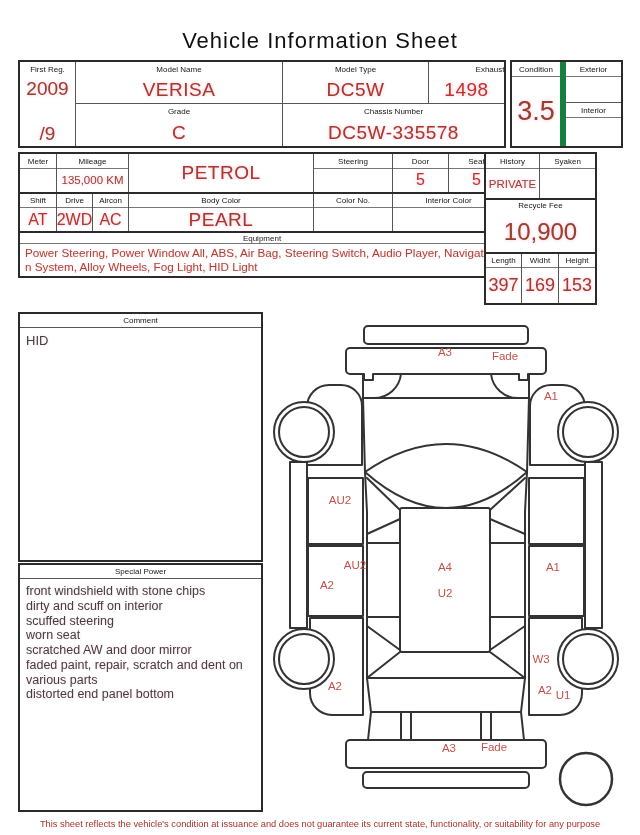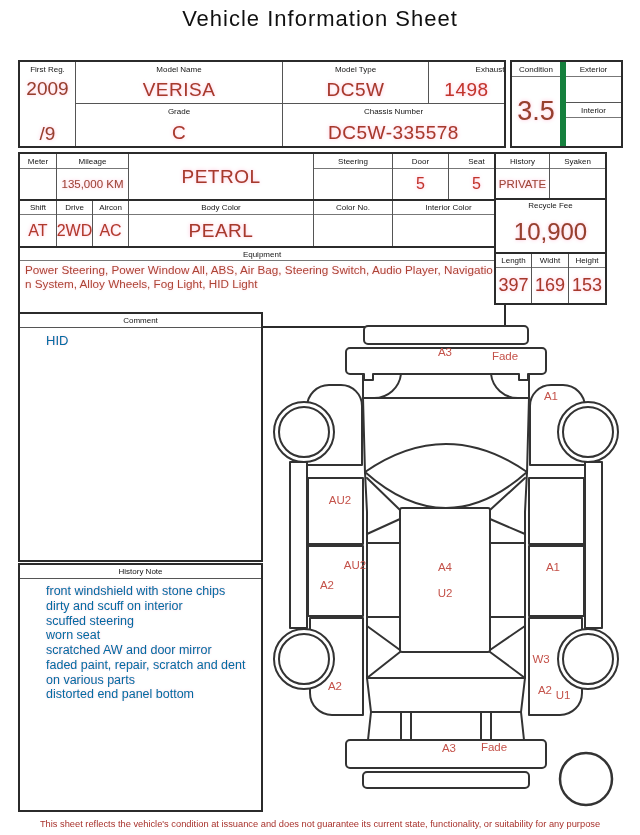--- a/index.html
+++ b/index.html
@@ -1,20 +1,20 @@
 <!DOCTYPE html>
 <html><head>
 <meta charset="utf-8">
 <style>
   * { margin:0; padding:0; box-sizing:border-box; }
   html,body { background:#fff; }
   body { font-family:"Liberation Sans","DejaVu Sans",sans-serif; }
   .sheet { position:relative; width:640px; height:835px; background:#fff; overflow:hidden; }
 
-  .title { position:absolute; top:6px; left:0; width:100%; text-align:center;
+  .title { position:absolute; top:28px; left:0; width:100%; text-align:center;
            font-size:22px; letter-spacing:1px; color:#101010; }
 
   .box { position:absolute; border:2px solid #2b2b2b; background:#fff; }
 
   .hd { font-size:8px; color:#151515; display:flex; align-items:center; justify-content:center;
         white-space:nowrap; overflow:hidden; }
   .vl { display:flex; align-items:center; justify-content:center; overflow:hidden; }
 
   .halo { text-shadow:0 0 1px #ffc6da, 0 0 4px #ffc6da; }
   .red-xl  { font-size:27px; color:#96402e; }
@@ -45,50 +45,50 @@
               grid-template-columns:54px 1fr; grid-template-rows:15px 26px 15px 1fr; }
   .co-l   { grid-area:1/1/5/2; border-right:6px solid #15803d; display:flex; flex-direction:column; }
   .co-l .hd { height:15px; border-bottom:1px solid #777; }
   .co-big { flex:1; display:flex; align-items:center; justify-content:center; }
   .co-exh { grid-area:1/2/2/3; border-bottom:1px solid #777; }
   .co-exv { grid-area:2/2/3/3; border-bottom:1px solid #555; }
   .co-inh { grid-area:3/2/4/3; border-bottom:1px solid #777; }
   .co-inv { grid-area:4/2/5/3; }
 
   
-  #tbl-spec { left:18px; top:152px; width:488px; height:176px; display:flex; flex-direction:column; }
+  #tbl-spec { left:18px; top:152px; width:488px; height:126px; display:flex; flex-direction:column; }
   .srow { display:grid; }
   .srow1 { height:45px; grid-template-columns:37px 72px 185px 79px 56px 1fr; }
   .srow2 { height:47px; border-top:2px solid #2b2b2b; grid-template-columns:37px 36px 36px 185px 79px 1fr; }
   .col { border-right:1px solid #555; display:flex; flex-direction:column; min-width:0; }
   .col:last-child { border-right:none; }
   .col .hd { height:15px; border-bottom:1px solid #777; }
   .srow2 .col .hd { height:14px; }
   .col .vl { flex:1; }
   .equip-h { border-top:2px solid #2b2b2b; height:15px; border-bottom:1px solid #777;
              font-size:8px; color:#151515; display:flex; align-items:center; justify-content:center; }
   .equip-t { flex:1; font-size:11.7px; color:#ad4334; line-height:1.18; padding:2px 5px;
              word-break:break-all; text-shadow:0 0 3px #ffd4e2; }
 
   
-  #tbl-hist { left:494px; top:152px; width:113px; height:153px; display:flex; flex-direction:column; }
+  #tbl-hist { left:484px; top:152px; width:113px; height:153px; display:flex; flex-direction:column; }
   .hrow { height:44px; display:grid; grid-template-columns:54px 1fr; }
   .rec-h { border-top:2px solid #2b2b2b; height:13px; font-size:8px; color:#151515;
            display:flex; align-items:center; justify-content:center; }
   .rec-v { height:41px; display:flex; align-items:center; justify-content:center; }
   .dims { border-top:2px solid #2b2b2b; flex:1; display:grid; grid-template-columns:36px 37px 1fr; }
   .dims .col .hd { height:14px; }
 
   
   #box-comment { left:18px; top:312px; width:245px; height:250px; display:flex; flex-direction:column; }
   #box-note    { left:18px; top:563px; width:245px; height:249px; display:flex; flex-direction:column; }
   .bx-h { height:14px; border-bottom:1px solid #555; font-size:8px; color:#151515;
           display:flex; align-items:center; justify-content:center; }
-  .bx-t { flex:1; padding:5px 6px; font-size:12.5px; color:#0369a1; line-height:1.18;
-          text-shadow:0 0 3px #ffd4e2;margin-left:20px; }
+  .bx-t { flex:1; padding:5px 6px; font-size:12.5px; color:#404040; line-height:1.18;
+          text-shadow:0 0 3px #ffd4e2; }
 
   
   #diagram { position:absolute; left:270px; top:312px; width:368px; height:503px; }
   #diagram text { font-family:"Liberation Sans","DejaVu Sans",sans-serif; }
 
   .footer { position:absolute; top:819px; left:0; width:100%; text-align:center;
             font-size:9.3px; color:#a8322c; }
 </style>
 </head>
 <body>
@@ -212,21 +212,21 @@
         </div>
     </div>
   </div>
 
   <div class="box" id="box-comment">
     <div class="bx-h">Comment</div>
     <div class="bx-t" style="font-size:13px">HID</div>
   </div>
 
   <div class="box" id="box-note">
-    <div class="bx-h">History Note</div>
+    <div class="bx-h">Special Power</div>
     <div class="bx-t">
       <div>front windshield with stone chips</div>
       <div>dirty and scuff on interior</div>
       <div>scuffed steering</div>
       <div>worn seat</div>
       <div>scratched AW and door mirror</div>
       <div>faded paint, repair, scratch and dent on various parts</div>
       <div>distorted end panel bottom</div>
     </div>
   </div>

